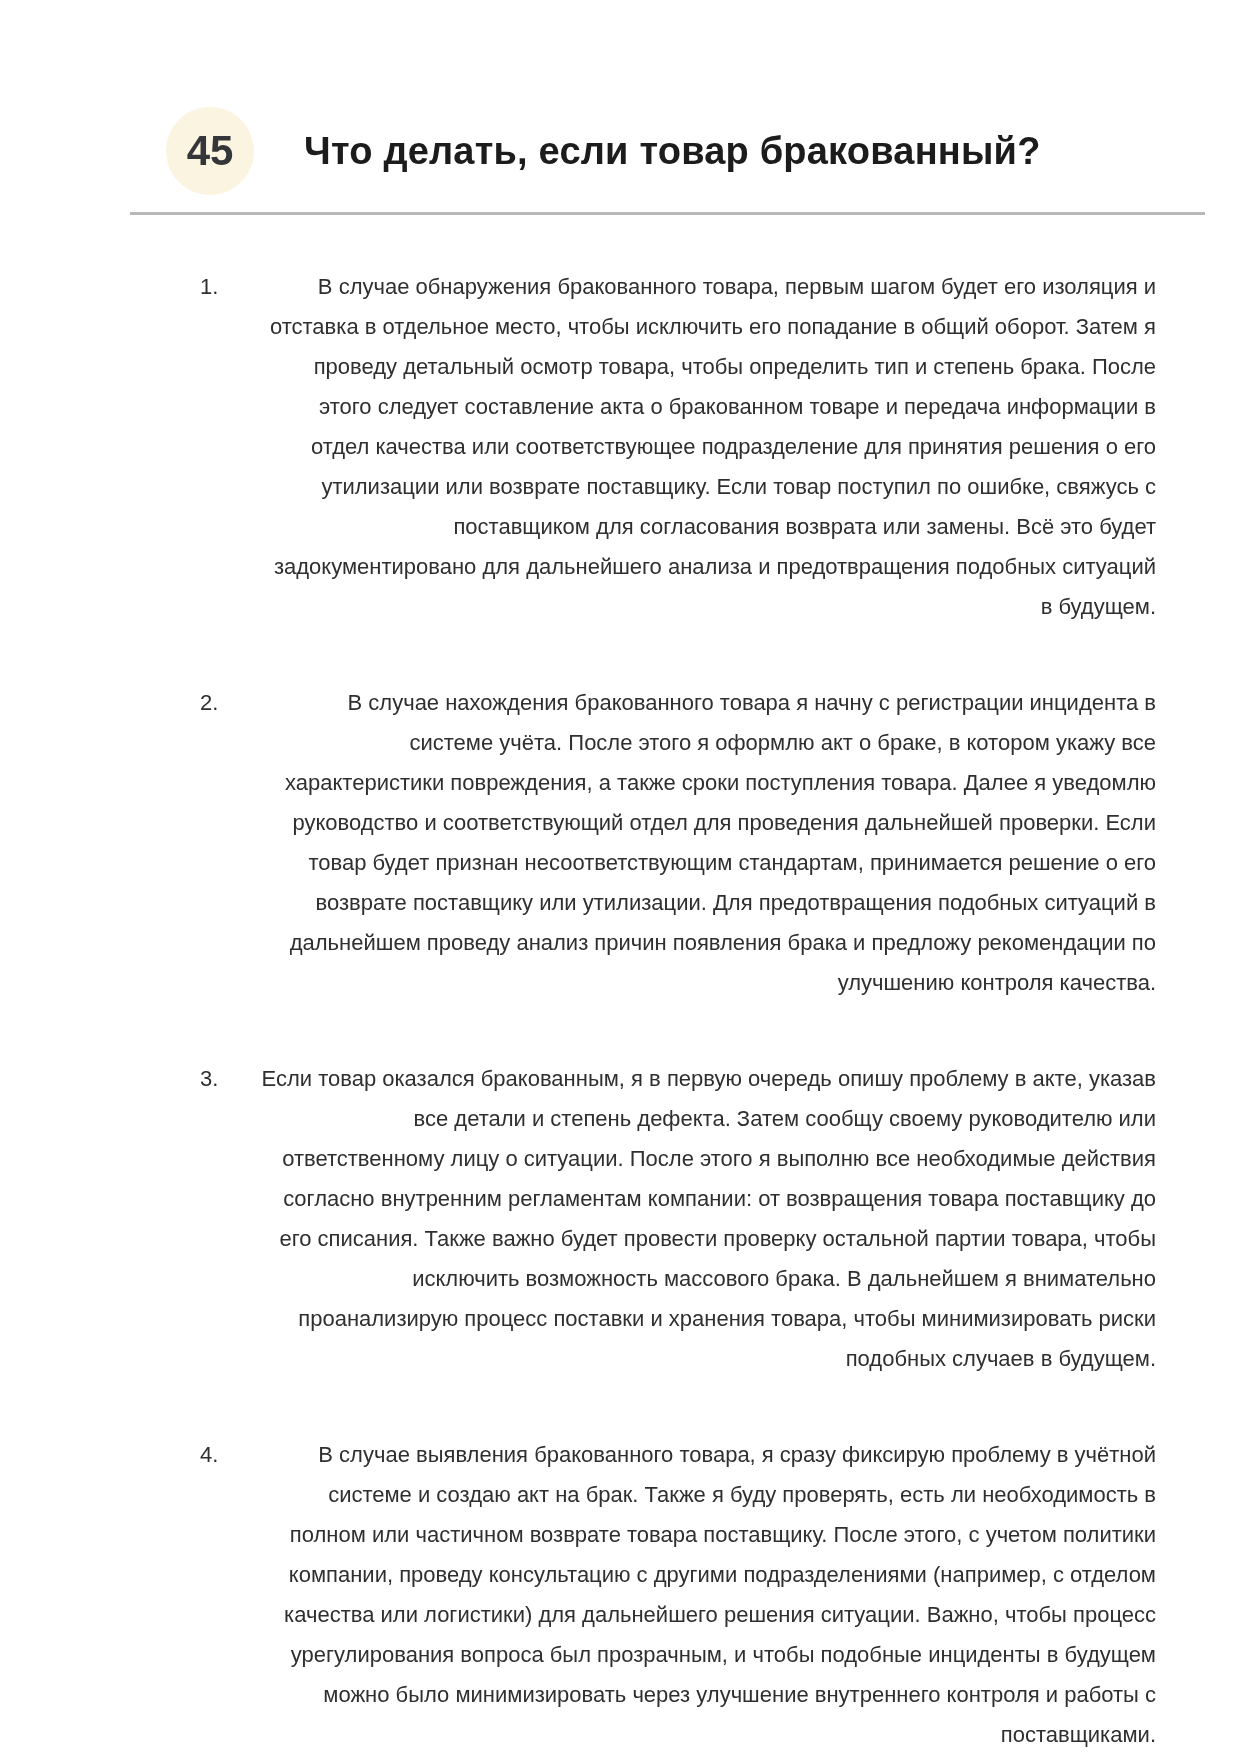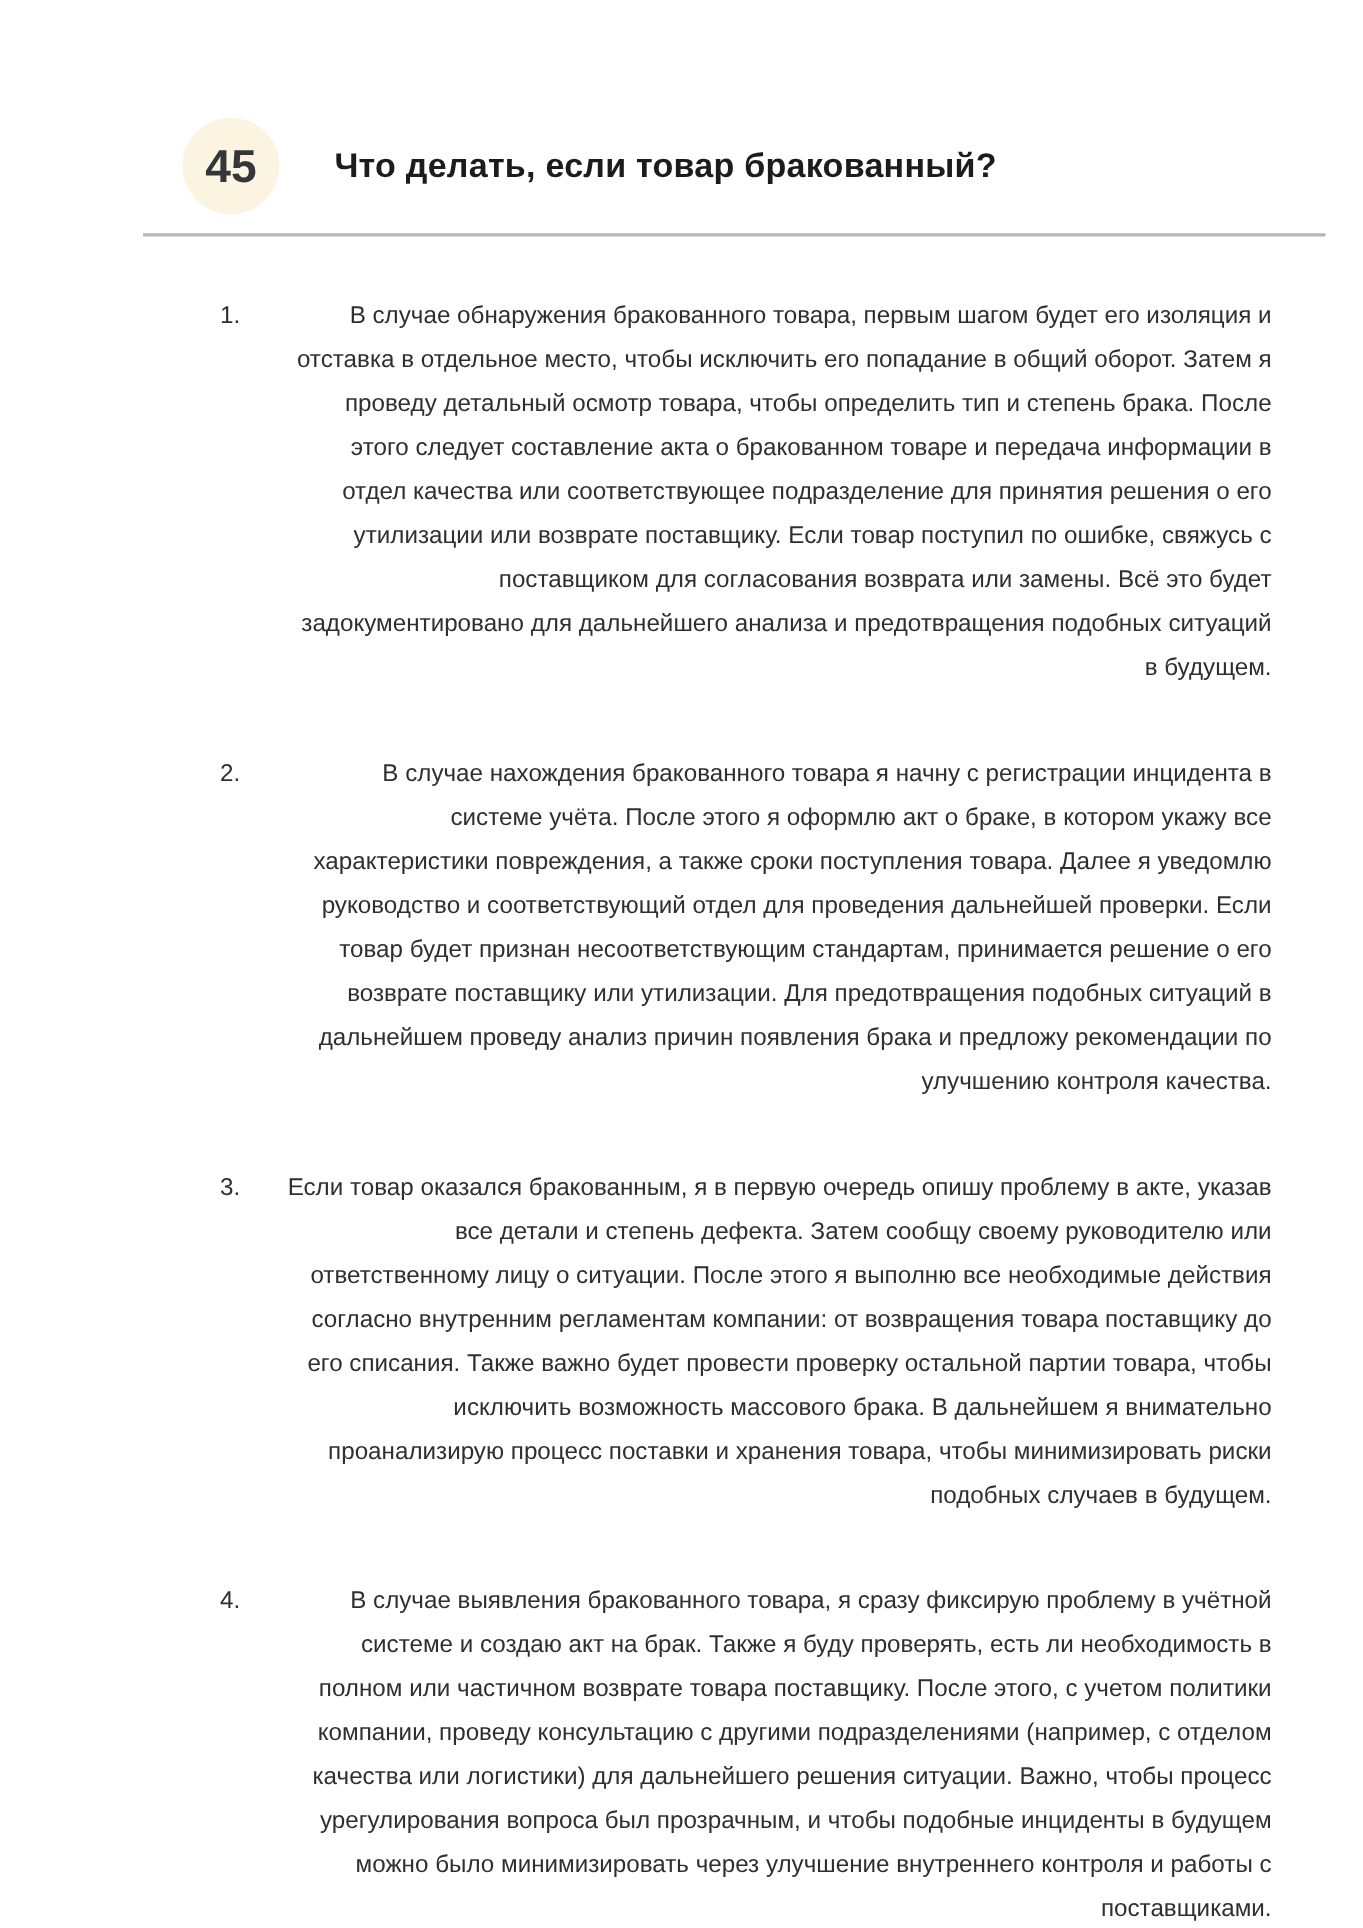--- a/index.html
+++ b/index.html
@@ -31,21 +31,21 @@
     color: var(--badge-text, #35363a);
     font-size: 42px;
     font-weight: 700;
     display: flex;
     align-items: center;
     justify-content: center;
     flex: 0 0 88px;
   }
   .title {
     margin-left: 34px;
-    font-size: 31px;
+    font-size: 38px;
     font-weight: 700;
     color: var(--title-text, #1c1c1c);
     letter-spacing: 0.2px;
   }
   .divider {
     border: none;
     height: 3px;
     background: var(--divider, #b8b8b8);
     width: 1075px;
     margin: 11px 0 0 82px;

